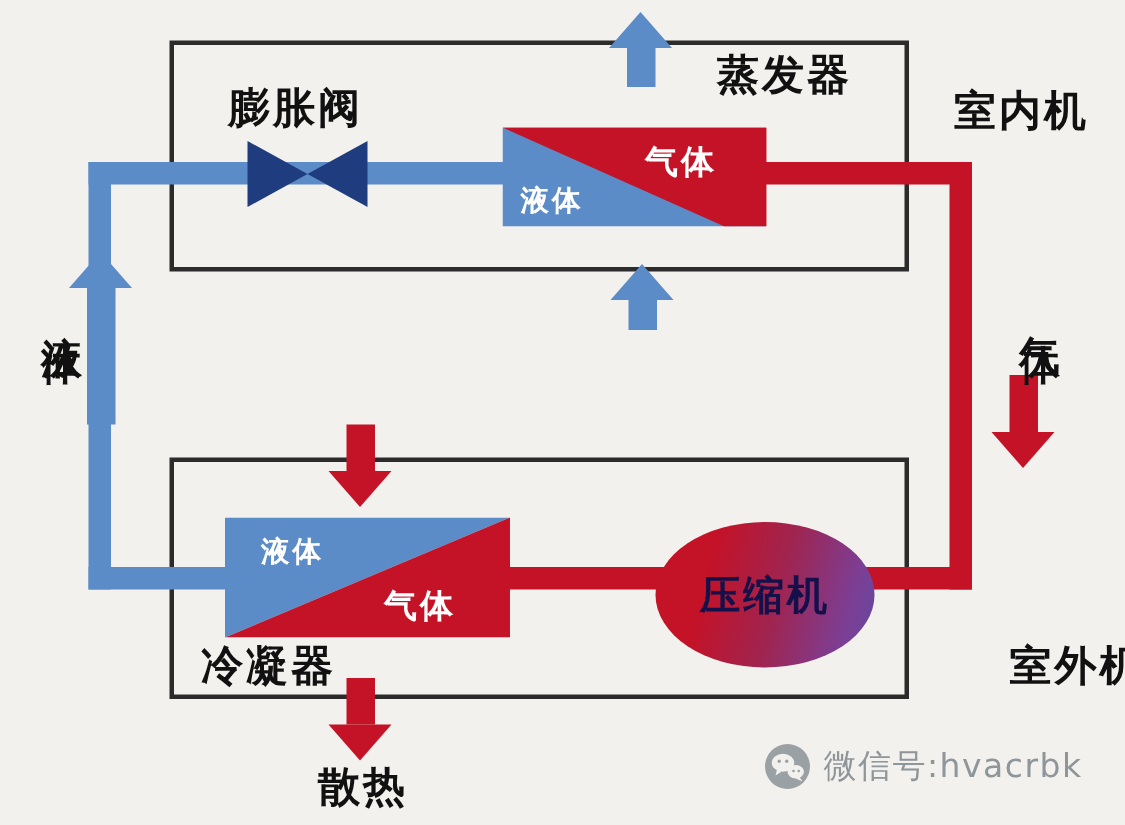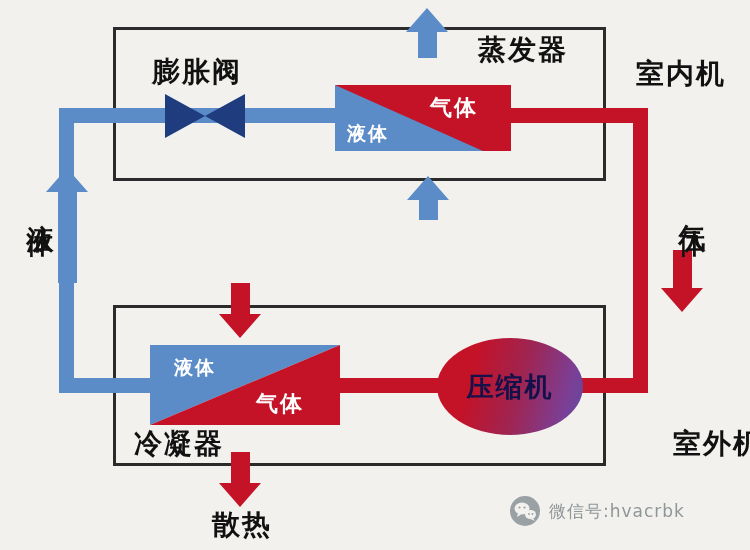--- a/index.html
+++ b/index.html
@@ -22,21 +22,21 @@
   .hx{position:absolute;}
   .hx svg{display:block;}
   .hx .in-lbl{position:absolute;color:#fff;font-weight:700;letter-spacing:2px;}
 
   .compressor{position:absolute;border-radius:50%;
     background:linear-gradient(105deg,#c41227 25%,#a02450 55%,#7b3f96 85%,#5f4aa0 100%);
     display:flex;align-items:center;justify-content:center;}
   .compressor .c-lbl{color:#14104a;font-weight:700;font-size:27px;letter-spacing:2px;}
 
   .watermark{position:absolute;display:flex;align-items:center;gap:8px;color:#8f969a;}
-  .watermark .wm-text{font-size:17px;letter-spacing:1px;}
+  .watermark .wm-text{font-size:22px;letter-spacing:1px;}
 </style>
 </head>
 <body>
 
 <div id="stage">
 
   <div class="box-outline" style="left:113px;top:27px;width:487px;height:148px;"></div>
   <div class="box-outline" style="left:113px;top:305px;width:487px;height:155px;"></div>
 
   <div class="pipe" style="left:59px;top:108px;width:281px;height:15px;background:#5b8cc8;"></div>
@@ -62,21 +62,21 @@
 
   <div class="hx" style="left:150px;top:345px;width:190px;height:80px;">
     <svg width="190" height="80" viewBox="0 0 190 80">
       <polygon points="0,0 190,0 0,80" fill="#5b8cc8"></polygon>
       <polygon points="190,0 190,80 0,80" fill="#c41227"></polygon>
     </svg>
     <span class="in-lbl" style="left:24px;top:10px;font-size:19px;">液体</span>
     <span class="in-lbl" style="left:106px;top:44px;font-size:22px;">气体</span>
   </div>
 
-  <div class="compressor" style="left:437px;top:338px;width:146px;height:97px;text-align:center;">
+  <div class="compressor" style="left:437px;top:348px;width:146px;height:97px;text-align:center;">
     <span class="c-lbl">压缩机</span>
   </div>
 
   <div class="arrow" style="left:404px;top:8px;width:46px;height:50px;color:#5b8cc8;">
     <div class="a-head-up"></div>
     <div class="a-shaft"></div>
   </div>
 
   <div class="arrow" style="left:406px;top:176px;width:44px;height:44px;color:#5b8cc8;">
     <div class="a-head-up"></div>

